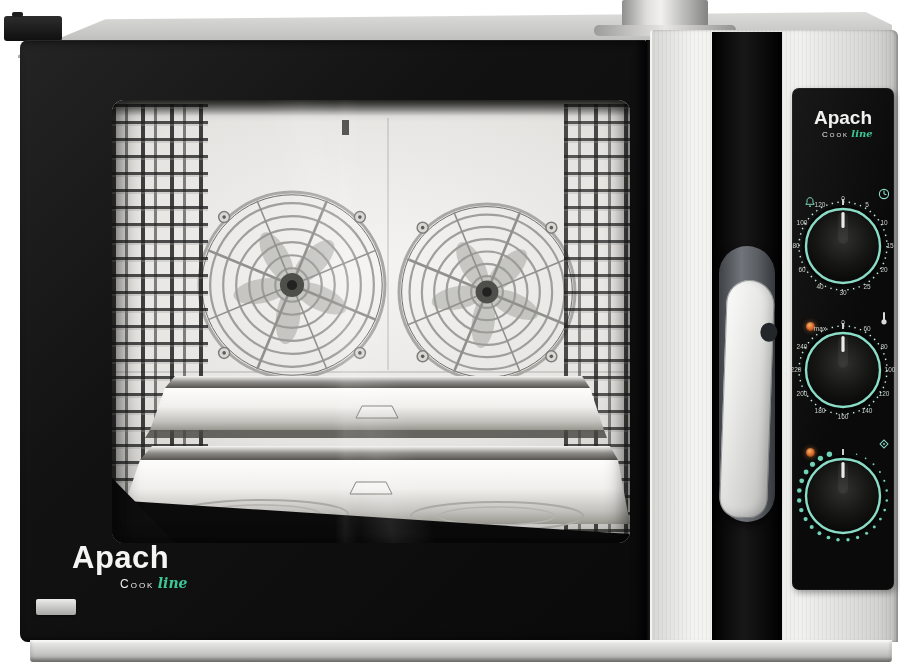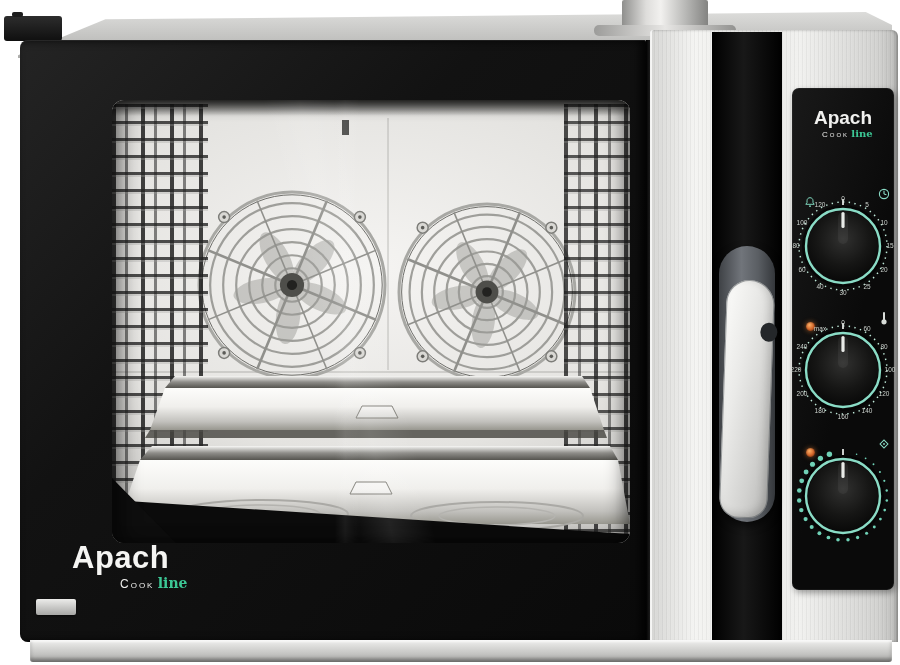--- a/index.html
+++ b/index.html
@@ -44,21 +44,21 @@
       repeating-linear-gradient(180deg, rgba(22,22,22,.75) 0 3px, rgba(150,150,148,.28) 3px 5px, rgba(0,0,0,0) 5px 17px),
       repeating-linear-gradient(90deg, rgba(18,18,18,.8) 0 4px, rgba(0,0,0,0) 4px 14px, rgba(40,40,40,.55) 14px 17px, rgba(0,0,0,0) 17px 30px);}
   .glass{position:absolute;inset:0;z-index:5;pointer-events:none;
     background:
       linear-gradient(78deg, rgba(255,255,255,0) 40%, rgba(255,255,255,.10) 46%, rgba(255,255,255,0) 53%),
       linear-gradient(90deg, rgba(255,255,255,0) 43%, rgba(255,255,255,.07) 45%, rgba(255,255,255,0) 48%);}
   .door-logo{position:absolute;left:52px;top:502px;color:#f5f5f3;line-height:1;}
   .door-logo .brand{font-size:31px;font-weight:bold;letter-spacing:.5px;}
   .door-logo .sub{margin-top:3px;margin-left:48px;font-size:12px;}
   .cook{font-variant:small-caps;letter-spacing:2px;color:#eeeeec;}
-  .line{font-family:"DejaVu Serif",serif;font-weight:bold;}
+  .line{font-style:italic;font-family:"DejaVu Serif",serif;font-weight:bold;}
   .hinge-bottom{position:absolute;left:36px;top:599px;width:40px;height:16px;border-radius:2px;
     background:linear-gradient(180deg,#ececea,#a7a7a5);box-shadow:0 1px 2px rgba(0,0,0,.5);}
 
   
   .right-panel{position:absolute;left:650px;top:30px;width:248px;height:612px;border-radius:2px 6px 0 0;
     background:
       repeating-linear-gradient(90deg, rgba(0,0,0,.045) 0 1px, rgba(255,255,255,.07) 1px 2px, rgba(0,0,0,0) 2px 4px),
       linear-gradient(90deg,#d5d5d3,#f4f4f2 18%,#e8e8e6 45%,#f1f1ef 60%,#d2d2d0 92%,#bbbbb9);
     box-shadow:inset 2px 0 0 rgba(255,255,255,.75), inset -2px 0 3px rgba(0,0,0,.28);}
   .handle-strip{position:absolute;left:62px;top:2px;width:70px;height:608px;

